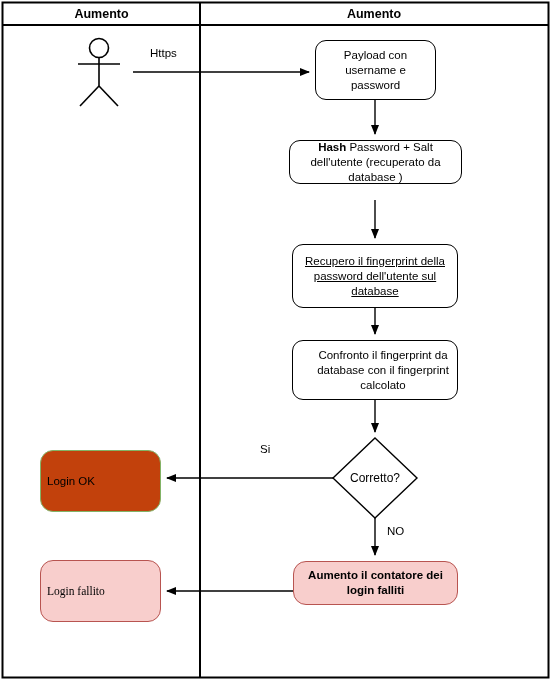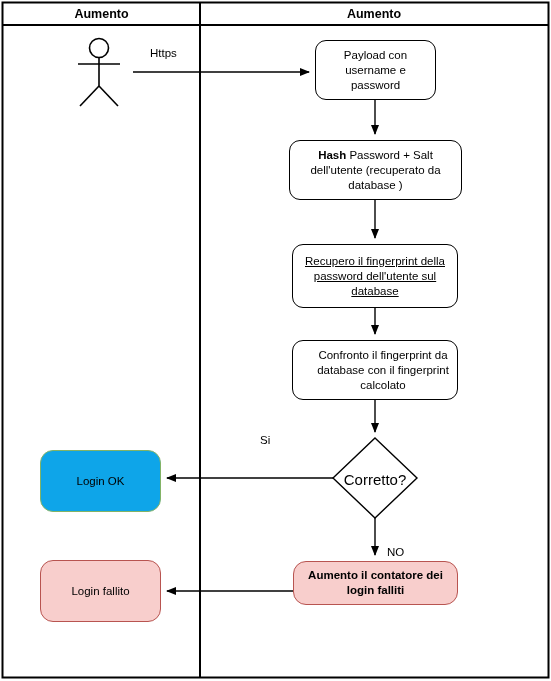--- a/index.html
+++ b/index.html
@@ -22,32 +22,32 @@
     left: 0;
     top: 0;
     width: 551px;
     height: 681px;
   }
   .node {
     position: absolute;
     box-sizing: border-box;
     display: flex;
     align-items: center;
-    justify-content: center;
+    justify-content: flex-start;
     text-align: center;
     font-size: 11.5px;
     line-height: 15px;
     color: #000000;
     border: 1.4px solid #000000;
     border-radius: 11px;
     background: #ffffff;
     padding: 2px 6px;
   }
   .node.green {
-    background: #0ea5e9;
+    background: #c2410c;
     border-color: #82b366;
     border-radius: 13px;
   }
   .node.red {
     background: #f8cecc;
     border-color: #b85450;
     border-radius: 13px;
   }
   .lane-title {
     position: absolute;
@@ -61,21 +61,21 @@
   .edge-label {
     position: absolute;
     font-size: 11.5px;
     color: #000000;
     white-space: nowrap;
     background: #ffffff;
     padding: 0 2px;
   }
   .diamond-label {
     position: absolute;
-    font-size: 15px;
+    font-size: 12px;
     color: #000000;
     white-space: nowrap;
     text-align: center;
   }
   .bold-word {
     font-weight: bold;
   }
 </style>
 </head>
 <body>
@@ -121,46 +121,46 @@
   </svg>
 
   <div class="lane-title" style="left:3px; top:3px; width:197px; height:22px;">
     <span>Aumento</span>
   </div>
   <div class="lane-title" style="left:200px; top:3px; width:348px; height:22px;">
     <span>Aumento</span>
   </div>
 
   <div class="edge-label" style="left:148px; top:47px;">Https</div>
-  <div class="edge-label" style="left:258px; top:434px;">Si</div>
-  <div class="edge-label" style="left:385px; top:525px;margin-top:21px;">NO</div>
+  <div class="edge-label" style="left:258px; top:443px;">Si</div>
+  <div class="edge-label" style="left:385px; top:525px;">NO</div>
 
   <div class="diamond-label" style="left:335px; top:471px; width:80px;">Corretto?</div>
 
   <div class="node" style="left:315px; top:40px; width:121px; height:60px;">
     <span>Payload con username e password</span>
   </div>
 
-  <div class="node" style="left:289px; top:140px; width:173px; height:60px;">
+  <div class="node" style="left:289px; top:140px; width:173px; height:44px;">
     <span><span class="bold-word">Hash</span><span> Password + Salt dell'utente (recuperato da database )</span></span>
   </div>
 
   <div class="node" style="left:292px; top:244px; width:166px; height:64px;text-decoration:underline;">
     <span>Recupero il fingerprint della password dell'utente sul database</span>
   </div>
 
   <div class="node" style="left:292px; top:340px; width:166px; height:60px;padding-left:22px;">
     <span>Confronto il fingerprint da database con il fingerprint calcolato</span>
   </div>
 
   <div class="node green" style="left:40px; top:450px; width:121px; height:62px;">
     <span>Login OK</span>
   </div>
 
-  <div class="node red" style="left:40px; top:560px; width:121px; height:62px;">
+  <div class="node red" style="left:40px; top:560px; width:121px; height:62px;font-family:Liberation Serif, serif;">
     <span>Login fallito</span>
   </div>
 
   <div class="node red" style="left:293px; top:561px; width:165px; height:44px;font-weight:bold;">
     <span>Aumento il contatore dei login falliti</span>
   </div>
 
 </div>
 
 </body></html>

